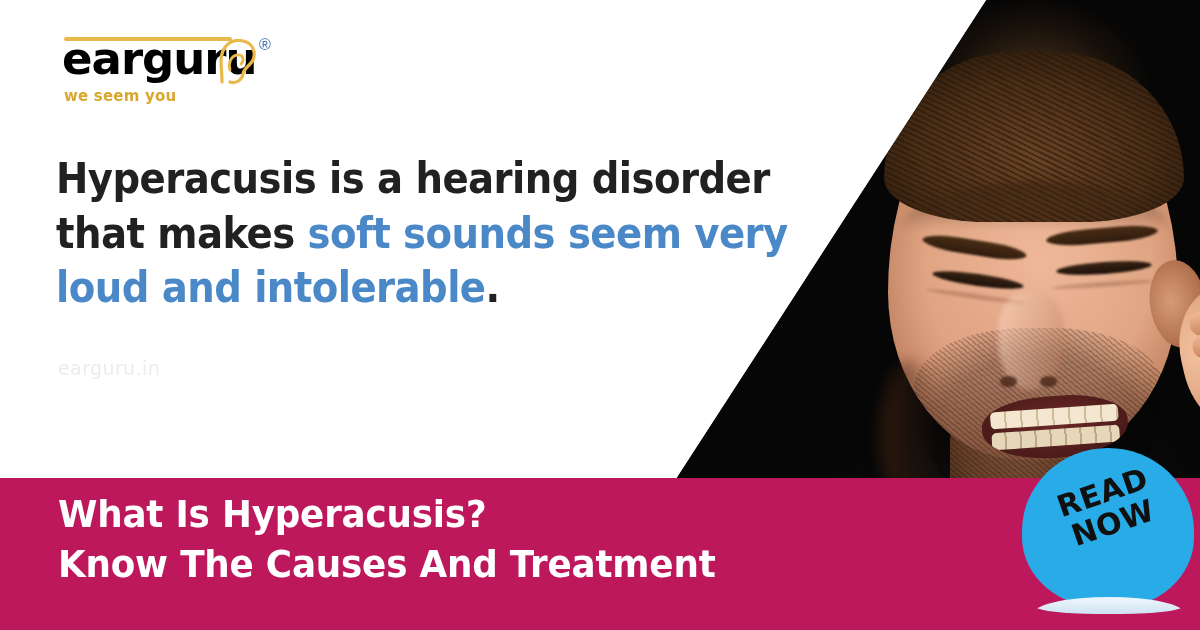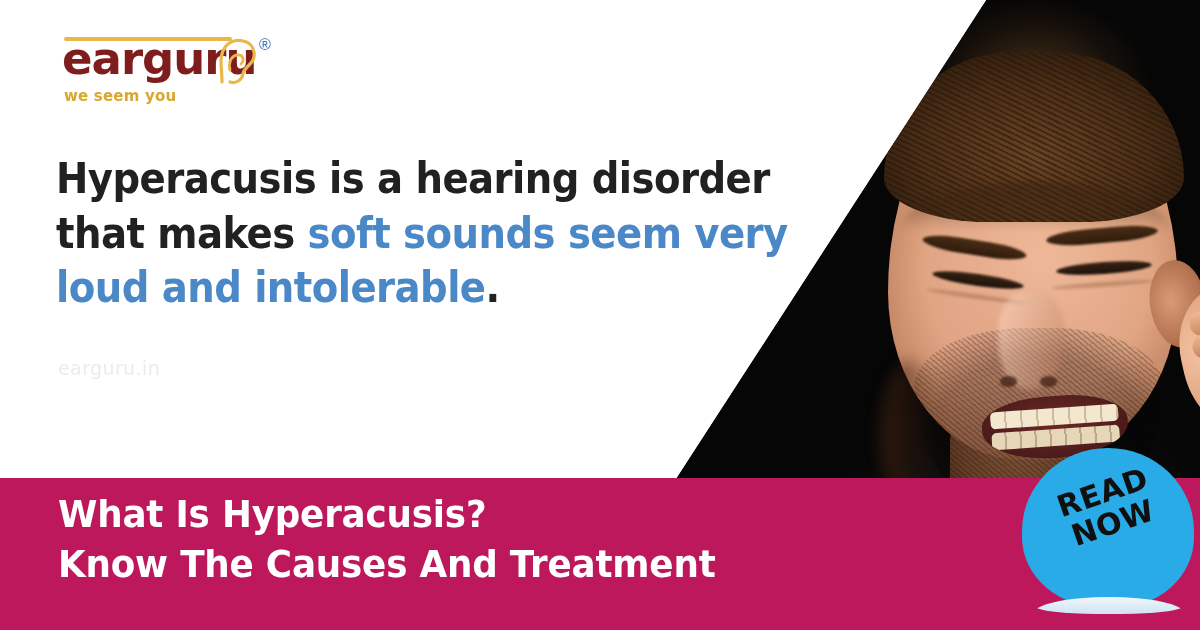--- a/index.html
+++ b/index.html
@@ -158,21 +158,21 @@
   
   #logo { position:absolute; left:56px; top:30px; width:230px; height:72px; }
   .logo-bar {
     position:absolute; left:8px; top:7px; width:168px; height:4px;
     background:#e8b84b; border-radius:2px;
   }
   .logo-word {
     position:absolute; left:6px; top:6px;
     font-family:"DejaVu Sans", sans-serif;
     font-size:45px; font-weight:700; letter-spacing:-1px;
-    color:#7f1d1d; line-height:1;
+    color:#000000; line-height:1;
   }
   .logo-ear {
     position:absolute; left:158px; top:6px; width:44px; height:50px;
   }
   .logo-reg {
     position:absolute; left:203px; top:6px;
     font-size:16px; color:#3a6fae; font-weight:400;
   }
   .logo-tag {
     position:absolute; left:8px; top:57px;

